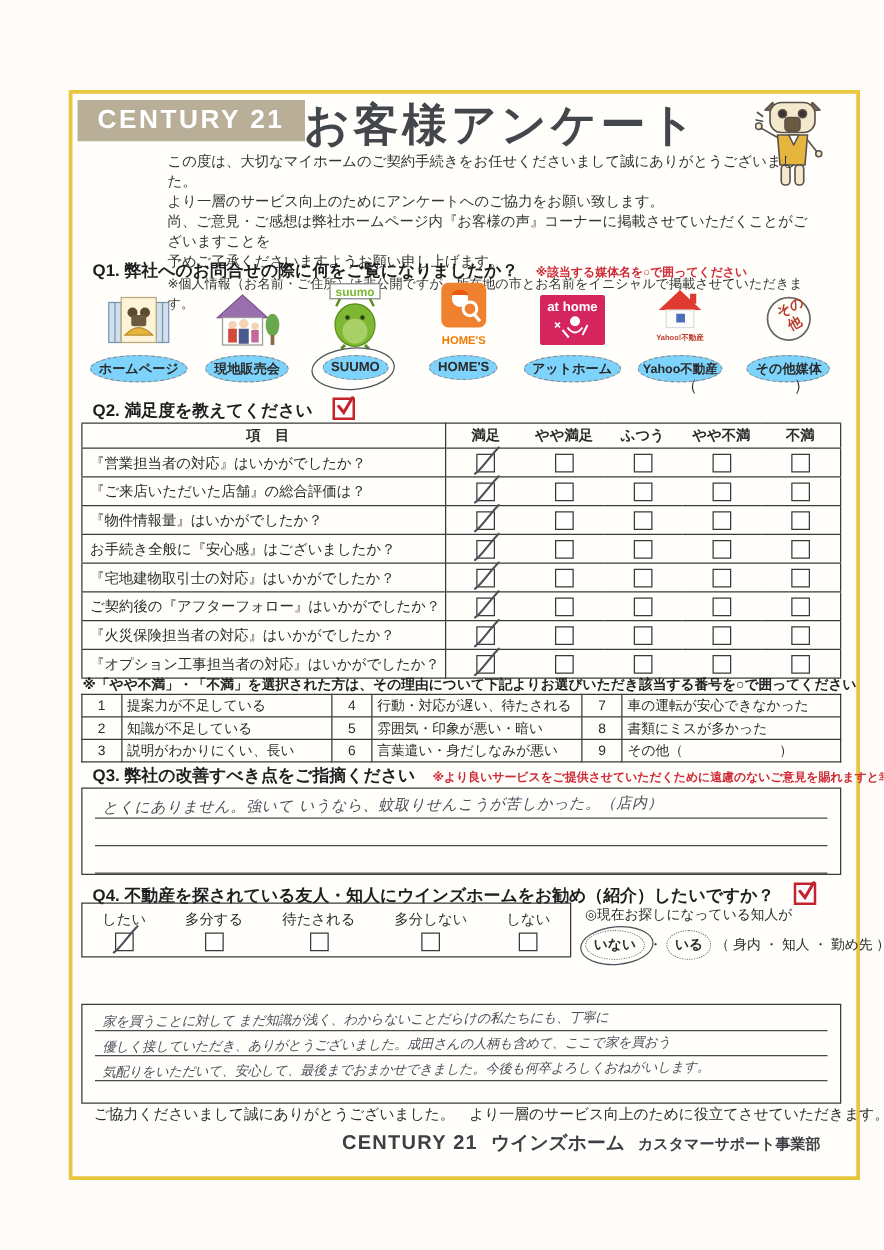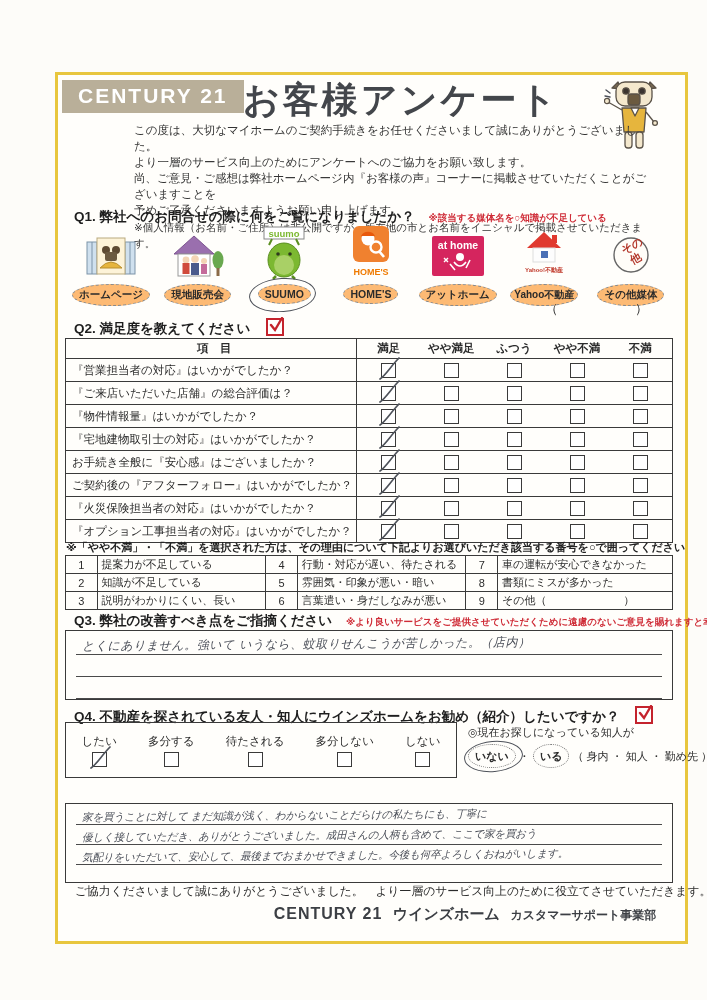--- a/index.html
+++ b/index.html
@@ -22,21 +22,21 @@
   .red-note{font-size:9.5px;font-weight:bold;color:#cf2b36;margin-left:10px;}
   .red-cb{position:relative;display:inline-block;width:14px;height:14px;border:2px solid #c4232d;background:#fff;vertical-align:-3px;margin-left:12px;}
   .red-cb svg{position:absolute;left:0px;top:-3px;width:16px;height:16px;stroke:#c4232d;stroke-width:2.4;fill:none;stroke-linecap:round;}
 
   
   .media-row{position:absolute;left:68px;top:228px;width:606px;display:flex;justify-content:space-between;}
   .media-cell{width:86px;text-align:center;position:relative;}
   .media-icon{height:52px;display:flex;align-items:flex-end;justify-content:center;}
   .oval-wrap{position:relative;display:inline-block;margin-top:4px;}
   .oval{display:inline-block;border:1px dashed #8a8a8a;border-radius:50%;padding:3px 6px;
-    font-size:10.5px;font-weight:bold;white-space:nowrap;background:#fdba74;}
+    font-size:10.5px;font-weight:bold;white-space:nowrap;background:#7dd3fc;}
   .pen-ellipse{display:none;position:absolute;left:-9px;top:-6px;width:calc(100% + 12px);height:32px;
     border:1.7px solid #4d5159;border-radius:50%;transform:rotate(-4deg);}
   .media-cell.circled .pen-ellipse{display:block;}
   .blank-parens{position:absolute;left:545px;top:300px;font-size:13px;color:#333;letter-spacing:2px;}
 
   
   table{border-collapse:collapse;}
   #q2-table{position:absolute;left:65px;top:338px;width:608px;font-size:11.5px;}
   #q2-table th,#q2-table td{border-top:1px solid #3a3a3a;border-bottom:1px solid #3a3a3a;padding:0;height:22px;}
   #q2-table{border:1.5px solid #3a3a3a;}
@@ -55,21 +55,21 @@
   #reason-table td.txt{width:172px;text-align:left;}
 
   
   .write-box{position:absolute;left:65px;width:608px;border:1.5px solid #3a3a3a;background:#fffefb;padding:2px 10px 6px;box-sizing:border-box;}
   .write-line{border-bottom:1px solid #4a4a4a;height:21px;position:relative;}
   .handwriting{font-family:"DejaVu Sans",sans-serif;font-style:italic;color:#4a4e58;
     font-size:12px;letter-spacing:0.5px;transform:rotate(-0.5deg);white-space:nowrap;position:absolute;left:6px;bottom:1px;}
   .hw-small{font-size:10.6px;letter-spacing:-0.2px;}
 
   
-  #q4-opts{position:absolute;left:65px;top:722px;width:392px;height:56px;border:1.5px solid #3a3a3a;
+  #q4-opts{position:absolute;left:65px;top:722px;width:392px;height:44px;border:1.5px solid #3a3a3a;
     display:flex;justify-content:space-around;align-items:center;box-sizing:border-box;}
   .q4-opt{text-align:center;font-size:11.5px;font-weight:500;}
   .q4-opt .cb{margin-top:3px;}
   .acq{position:absolute;left:468px;top:722px;width:212px;font-size:11px;font-weight:500;line-height:20px;}
   .acq-line2{margin-top:2px;white-space:nowrap;}
   .acq-opt{position:relative;display:inline-block;border:1px dotted #777;border-radius:50%;padding:1px 6px;font-weight:bold;}
   .acq-opt.pen-circled::before{content:"";position:absolute;left:-5px;top:-4px;right:-8px;bottom:-5px;
     border:1.7px solid #4d5159;border-radius:50%;transform:rotate(-5deg);}
 
   
@@ -116,21 +116,21 @@
   <div class="intro">
     <div>この度は、大切なマイホームのご契約手続きをお任せくださいまして誠にありがとうございました。</div>
     <div>より一層のサービス向上のためにアンケートへのご協力をお願い致します。</div>
     <div>尚、ご意見・ご感想は弊社ホームページ内『お客様の声』コーナーに掲載させていただくことがございますことを</div>
     <div>予めご了承くださいますようお願い申し上げます。</div>
     <div class="privacy">※個人情報（お名前・ご住所）は非公開ですが、所在地の市とお名前をイニシャルで掲載させていただきます。</div>
   </div>
 
   <div class="q-title" style="left:74px;top:208px;">
     <span>Q1. 弊社へのお問合せの際に何をご覧になりましたか？</span>
-    <span class="red-note">※該当する媒体名を○知識が不足している</span>
+    <span class="red-note">※該当する媒体名を○で囲ってください</span>
   </div>
 
   <div class="media-row">
     <div class="media-cell">
       <div class="media-icon">
         <svg width="50" height="46" viewBox="0 0 50 46">
           <rect x="1" y="8" width="10" height="32" fill="#cfe0ee" stroke="#7d93a8"></rect>
           <line x1="6" y1="8" x2="6" y2="40" stroke="#7d93a8"></line>
           <rect x="39" y="8" width="10" height="32" fill="#cfe0ee" stroke="#7d93a8"></rect>
           <line x1="44" y1="8" x2="44" y2="40" stroke="#7d93a8"></line>
@@ -283,31 +283,31 @@
         <td class="item">『物件情報量』はいかがでしたか？</td>
         <td class="rate"><span class="cb checked"><svg class="pen" viewBox="0 0 26 26">
                 <path d="M4 23 C9 20 15 10 23 2"></path>
               </svg></span></td>
         <td class="rate"><span class="cb"></span></td>
         <td class="rate"><span class="cb"></span></td>
         <td class="rate"><span class="cb"></span></td>
         <td class="rate"><span class="cb"></span></td>
       </tr>
       <tr>
+        <td class="item">お手続き全般に『安心感』はございましたか？</td>
+        <td class="rate"><span class="cb checked"><svg class="pen" viewBox="0 0 26 26">
+                <path d="M4 23 C9 20 15 10 23 2"></path>
+              </svg></span></td>
+        <td class="rate"><span class="cb"></span></td>
+        <td class="rate"><span class="cb"></span></td>
+        <td class="rate"><span class="cb"></span></td>
+        <td class="rate"><span class="cb"></span></td>
+      </tr>
+      <tr>
         <td class="item">『宅地建物取引士の対応』はいかがでしたか？</td>
-        <td class="rate"><span class="cb checked"><svg class="pen" viewBox="0 0 26 26">
-                <path d="M4 23 C9 20 15 10 23 2"></path>
-              </svg></span></td>
-        <td class="rate"><span class="cb"></span></td>
-        <td class="rate"><span class="cb"></span></td>
-        <td class="rate"><span class="cb"></span></td>
-        <td class="rate"><span class="cb"></span></td>
-      </tr>
-      <tr>
-        <td class="item">お手続き全般に『安心感』はございましたか？</td>
         <td class="rate"><span class="cb checked"><svg class="pen" viewBox="0 0 26 26">
                 <path d="M4 23 C9 20 15 10 23 2"></path>
               </svg></span></td>
         <td class="rate"><span class="cb"></span></td>
         <td class="rate"><span class="cb"></span></td>
         <td class="rate"><span class="cb"></span></td>
         <td class="rate"><span class="cb"></span></td>
       </tr>
       <tr>
         <td class="item">ご契約後の『アフターフォロー』はいかがでしたか？</td>

